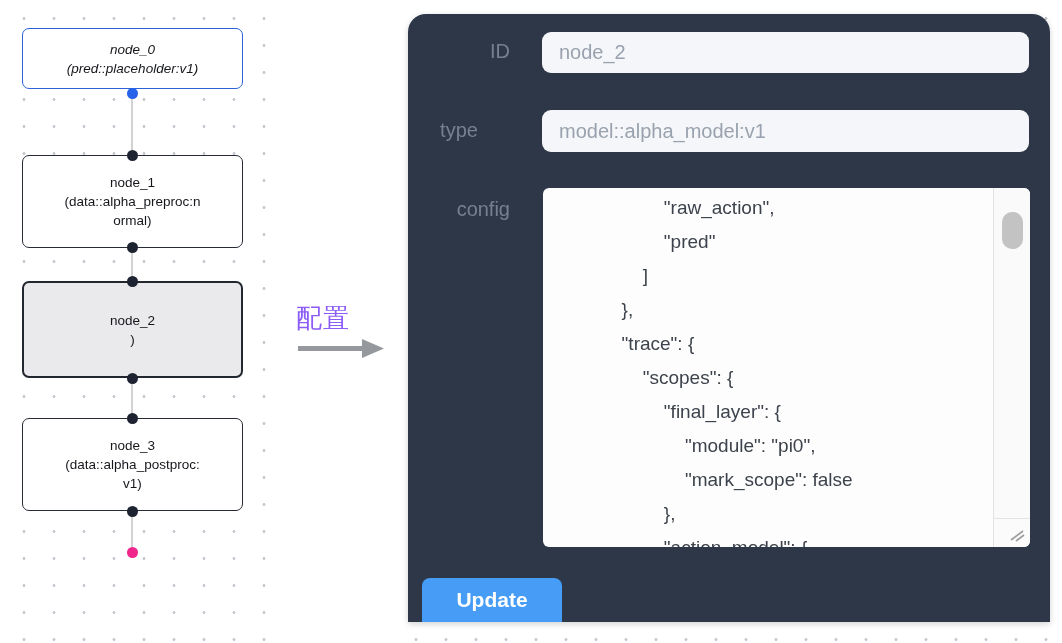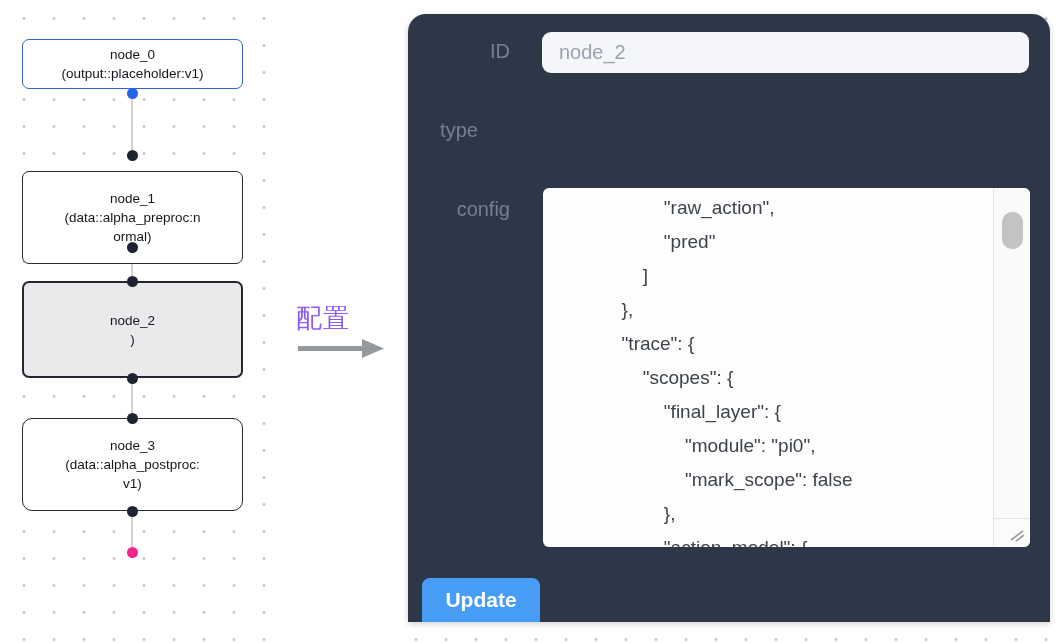--- a/index.html
+++ b/index.html
@@ -73,53 +73,53 @@
     position:absolute;left:459px;top:24px;width:21px;height:37px;
     border-radius:10px;background:#c3c3c3;
   }
   .scorner{
     position:absolute;left:450px;top:330px;right:0;bottom:0;
     background:#fbfbfb;border-left:1px solid #e3e3e3;border-top:1px solid #e3e3e3;
     box-sizing:border-box;
   }
   .grip{position:absolute;right:3px;bottom:3px;}
   .update-btn{
-    position:absolute;left:14px;top:564px;width:118px;height:44px;
+    position:absolute;left:14px;top:564px;width:140px;height:44px;
     background:#479df6;border:none;border-radius:8px 8px 0 0;
     color:#ffffff;font-size:21px;font-weight:600;
     font-family:"Liberation Sans", sans-serif;cursor:pointer;
   }
 </style>
 </head>
 <body>
 
 <div class="dots dots-left"></div>
 <div class="dots dots-right"></div>
 
 <div class="graph">
 
   <div class="edge" style="top:93px;height:62px;"></div>
   <div class="edge" style="top:247px;height:34px;"></div>
   <div class="edge" style="top:378px;height:40px;"></div>
   <div class="edge" style="top:511px;height:41px;"></div>
 
-  <div class="node node-blue" style="top:39px;height:50px;">
+  <div class="node node-blue" style="top:28px;height:61px;font-style:italic;">
     <span>node_0</span>
-    <span>(output::placeholder:v1)</span>
+    <span>(pred::placeholder:v1)</span>
   </div>
-  <div class="node" style="top:155px;height:93px;margin-top:16px;">
+  <div class="node" style="top:155px;height:93px;">
     <span>node_1</span>
     <span>(data::alpha_preproc:n</span>
     <span>ormal)</span>
   </div>
   <div class="node node-selected" style="top:281px;height:97px;">
     <span>node_2</span>
     <span>)</span>
   </div>
-  <div class="node" style="top:418px;height:93px;border-radius:10px;">
+  <div class="node" style="top:418px;height:93px;">
     <span>node_3</span>
     <span>(data::alpha_postproc:</span>
     <span>v1)</span>
   </div>
 
   <div class="port port-blue" style="top:87.5px;"></div>
   <div class="port" style="top:149.5px;"></div>
   <div class="port" style="top:241.5px;"></div>
   <div class="port" style="top:275.5px;"></div>
   <div class="port" style="top:372.5px;"></div>
@@ -132,20 +132,21 @@
 <svg class="annot-arrow" width="90" height="24">
   <rect x="2" y="9" width="66" height="5" fill="#95989d"></rect>
   <polygon points="66,2 88,11.5 66,21" fill="#95989d"></polygon>
 </svg>
 
 <div class="panel">
   <div class="fld-label" style="top:26px;">ID</div>
   <div class="fld-input" style="top:18px;height:41px;">node_2</div>
 
   <div class="fld-label" style="top:105px;text-align:center;">type</div>
+  <div class="fld-input" style="top:96px;height:42px;">model::alpha_model:v1</div>
 
   <div class="fld-label" style="top:184px;">config</div>
 
   <div class="textarea">
     <div class="code">
       <div class="cl">                     "raw_action",</div>
       <div class="cl">                     "pred"</div>
       <div class="cl">                 ]</div>
       <div class="cl">             },</div>
       <div class="cl">             "trace": {</div>

